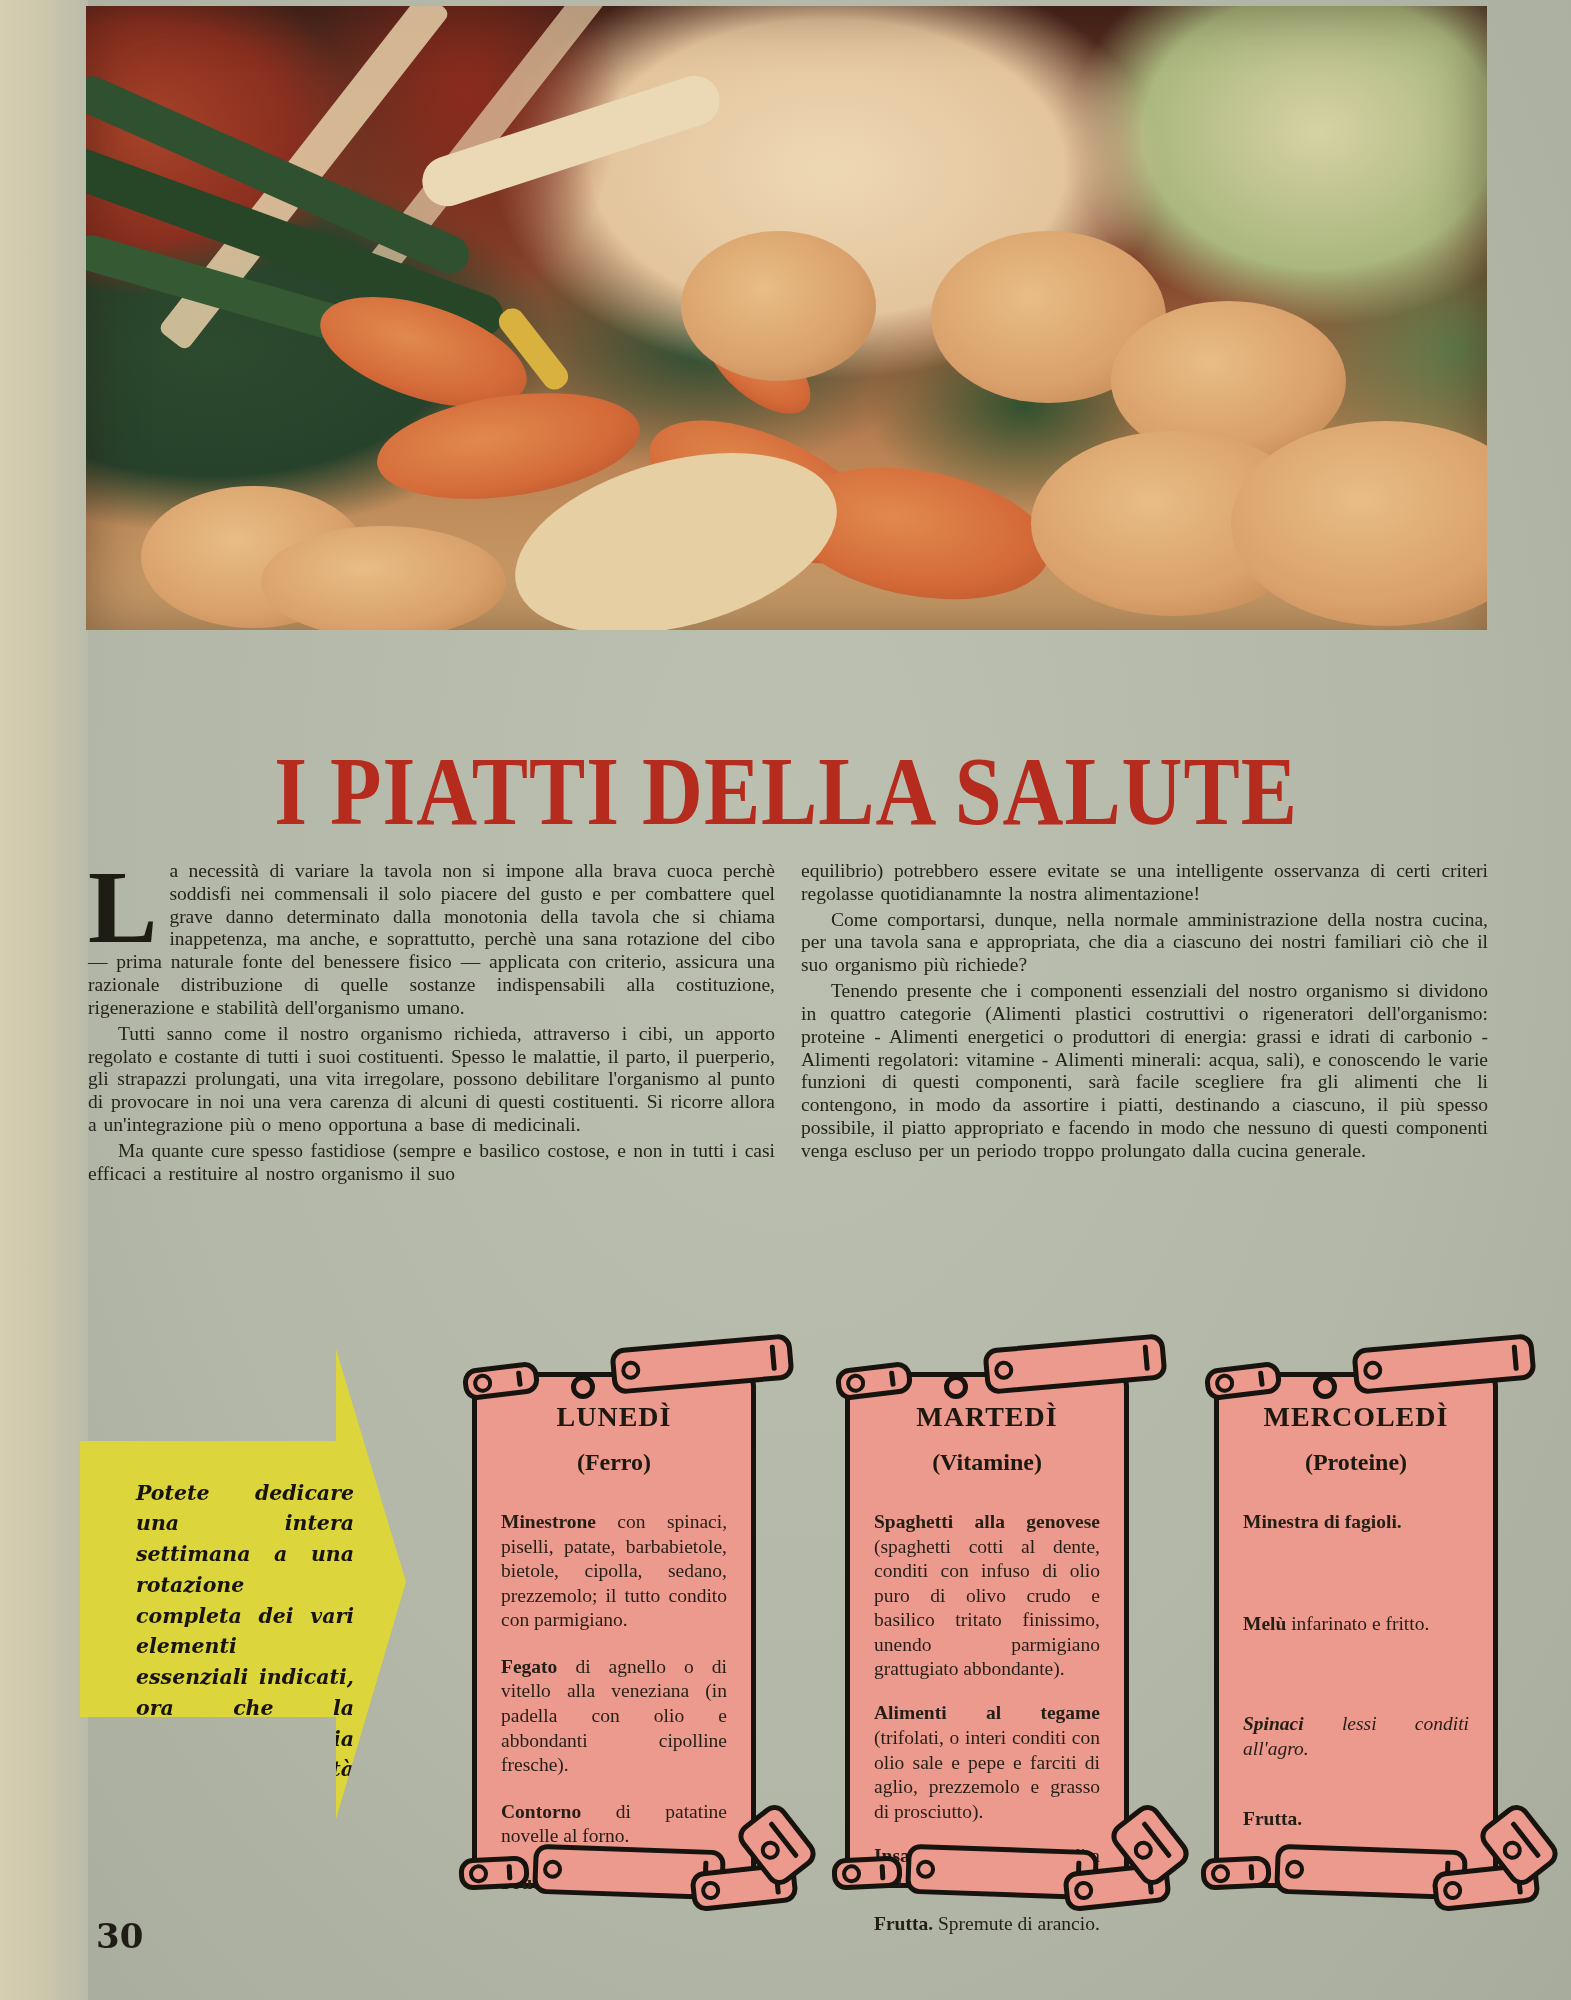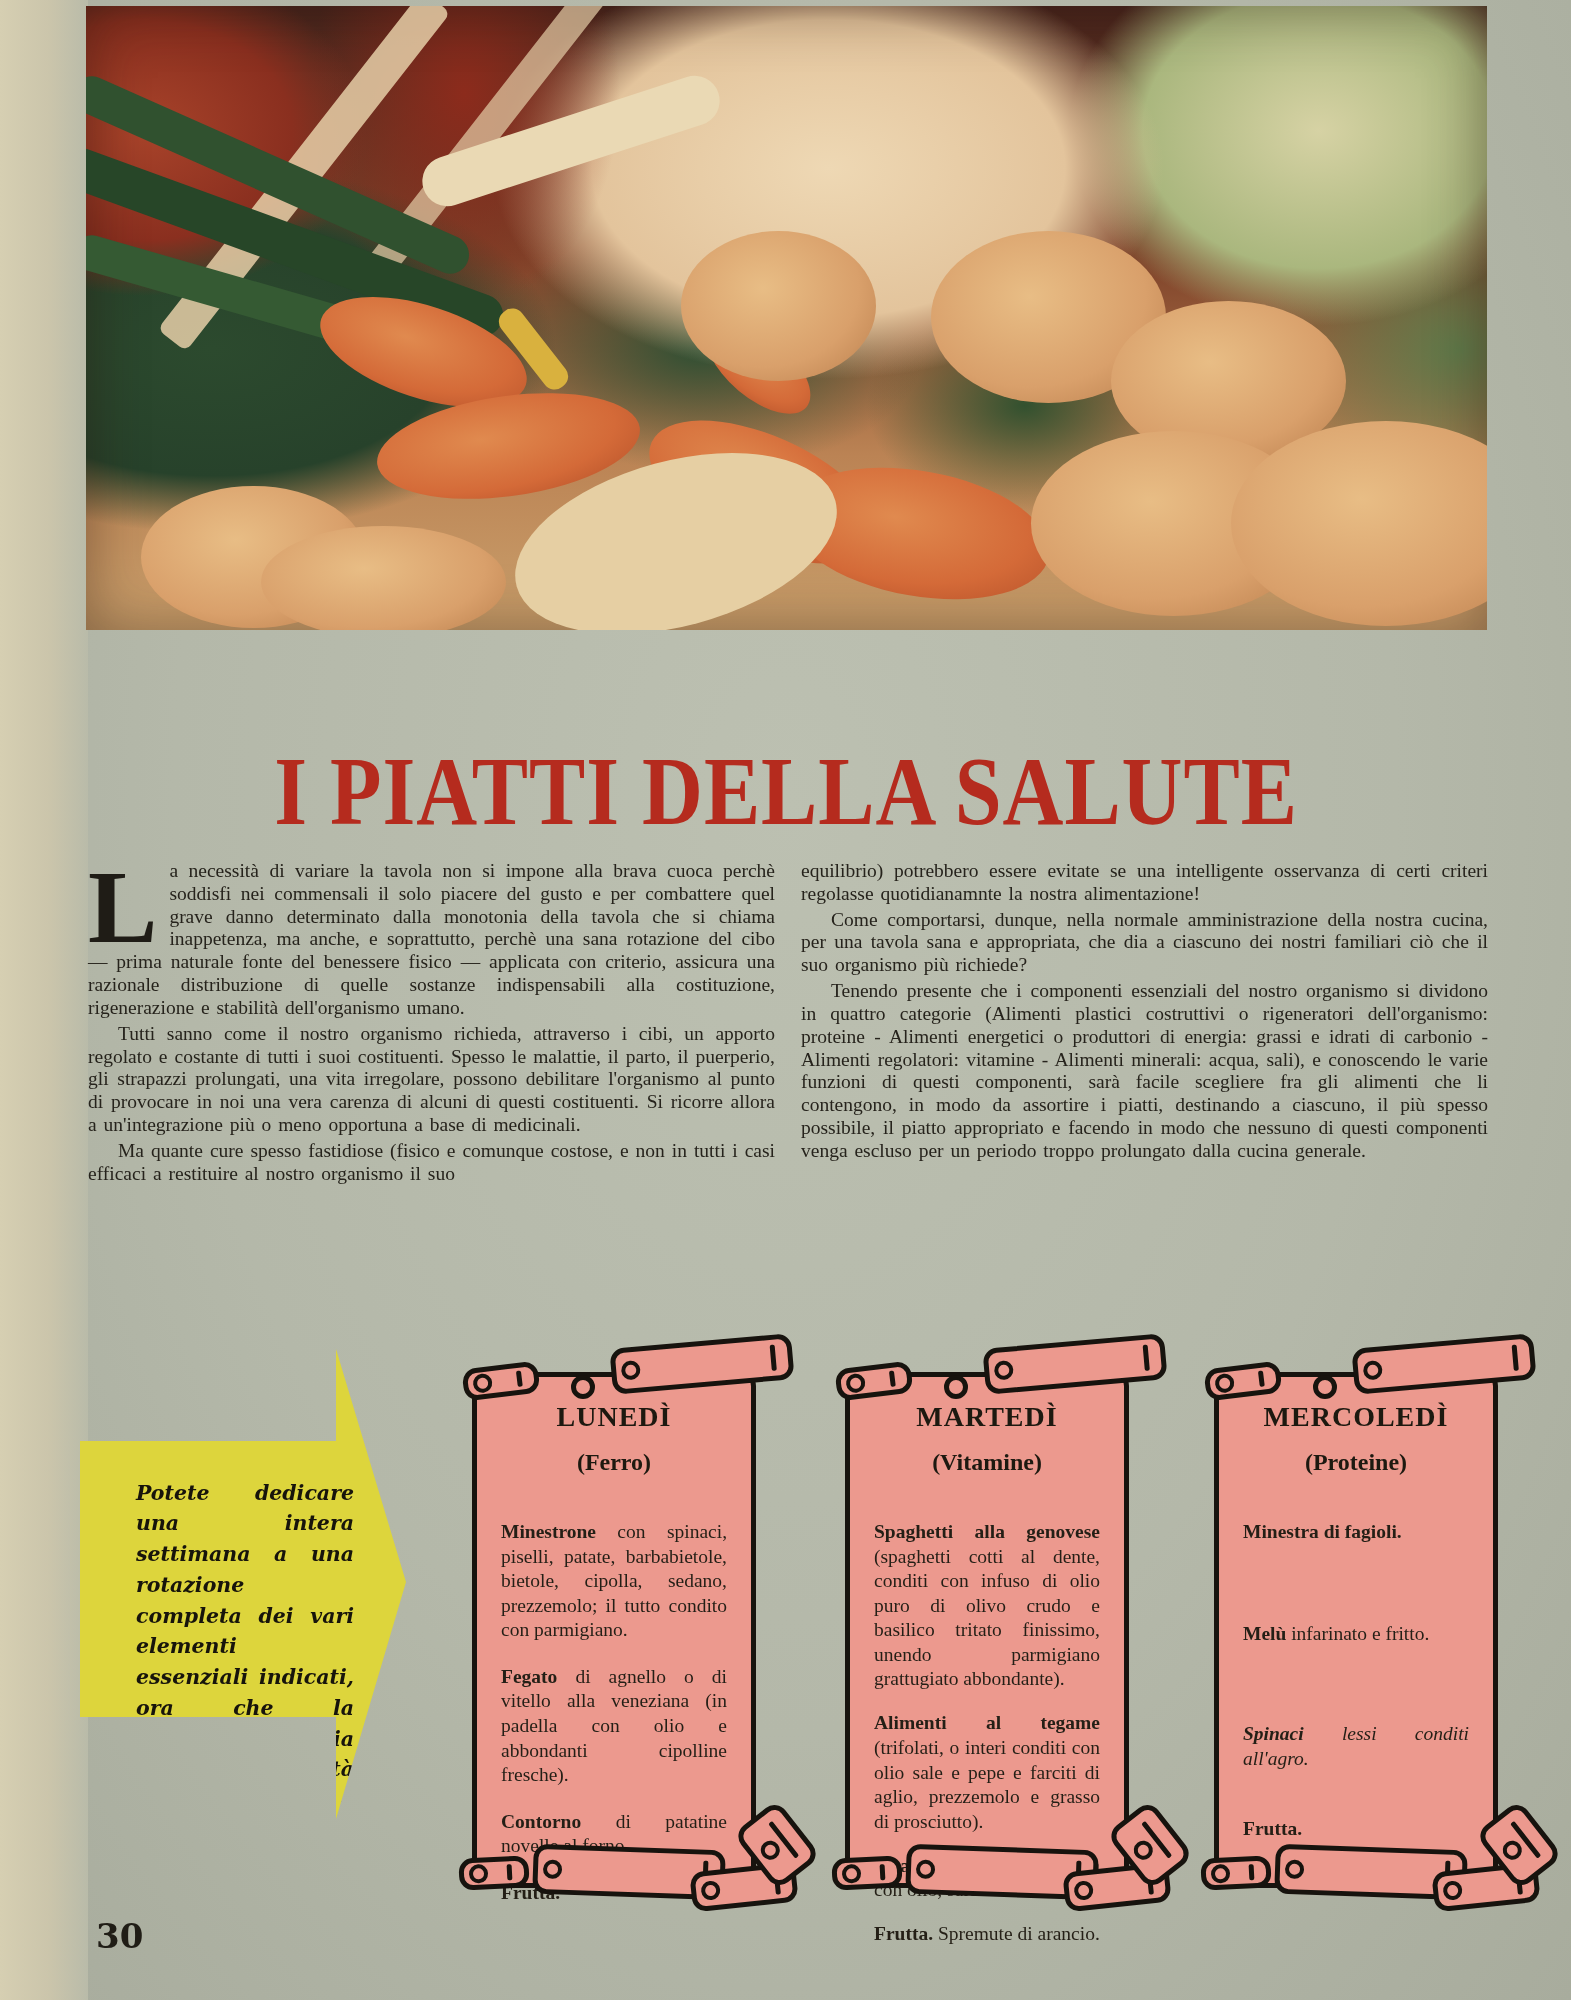--- a/index.html
+++ b/index.html
@@ -66,21 +66,21 @@
          font-family:"DejaVu Serif", serif;font-style:italic;font-weight:bold;
          font-size:20.5px;line-height:1.5;text-align:justify;color:#17140b;word-spacing:2px;}
   
   .card{position:absolute;top:1372px;width:284px;height:516px;background:#ec998e;
         border:5px solid #17130e;border-radius:8px 14px 10px 6px;box-sizing:border-box;}
   .card-1{left:472px;}
   .card-2{left:845px;}
   .card-3{left:1214px;}
   .card .day{margin-top:24px;text-align:center;font-size:28px;font-weight:bold;letter-spacing:1px;color:#1d1910;}
   .card .nutrient{margin-top:16px;text-align:center;font-size:24px;font-weight:bold;color:#1d1910;}
-  .card .items{margin:44px 24px 0 24px;font-size:19.5px;line-height:1.26;text-align:justify;color:#241f16;}
+  .card .items{margin:34px 24px 0 24px;font-size:19.5px;line-height:1.26;text-align:justify;color:#241f16;}
   .card .item{margin-bottom:22px;}
   .card-2 .item{margin-bottom:3px;}
   .card-3 .it0{margin-bottom:77px;}
   .card-3 .it1{margin-bottom:76px;}
   .card-3 .it2{margin-bottom:46px;font-style:italic;}
   .card .lead{font-weight:bold;}
   
   .roll{position:absolute;background:#ec998e;border:5px solid #17130e;border-radius:14px;box-sizing:border-box;}
   .roll::before{content:"";position:absolute;left:5px;top:50%;transform:translateY(-50%);
         width:11px;height:11px;border:4px solid #17130e;border-radius:50%;background:#ec998e;}
@@ -127,21 +127,21 @@
     <div class="shape potato p7"></div>
     <div class="shape card0"></div>
   </div>
 
   <h1 class="title">I PIATTI DELLA SALUTE</h1>
 
   <div class="columns">
     <div class="col">
       <p><span class="dropcap">L</span><span>a necessità di variare la tavola non si impone alla brava cuoca perchè soddisfi nei commensali il solo piacere del gusto e per combattere quel grave danno determinato dalla monotonia della tavola che si chiama inappetenza, ma anche, e soprattutto, perchè una sana rotazione del cibo — prima naturale fonte del benessere fisico — applicata con criterio, assicura una razionale distribuzione di quelle sostanze indispensabili alla costituzione, rigenerazione e stabilità dell'organismo umano.</span></p>
       <p class="indent">Tutti sanno come il nostro organismo richieda, attraverso i cibi, un apporto regolato e costante di tutti i suoi costituenti. Spesso le malattie, il parto, il puerperio, gli strapazzi prolungati, una vita irregolare, possono debilitare l'organismo al punto di provocare in noi una vera carenza di alcuni di questi costituenti. Si ricorre allora a un'integrazione più o meno opportuna a base di medicinali.</p>
-      <p class="indent">Ma quante cure spesso fastidiose (fisico e comunque costose, e non in tutti i casi efficaci a restituire al nostro organismo il suo</p>
+      <p class="indent">Ma quante cure spesso fastidiose (sempre e basilico costose, e non in tutti i casi efficaci a restituire al nostro organismo il suo</p>
     </div>
     <div class="col">
       <p>equilibrio) potrebbero essere evitate se una intelligente osservanza di certi criteri regolasse quotidianamnte la nostra alimentazione!</p>
       <p class="indent">Come comportarsi, dunque, nella normale amministrazione della nostra cucina, per una tavola sana e appropriata, che dia a ciascuno dei nostri familiari ciò che il suo organismo più richiede?</p>
       <p class="indent">Tenendo presente che i componenti essenziali del nostro organismo si dividono in quattro categorie (Alimenti plastici costruttivi o rigeneratori dell'organismo: proteine - Alimenti energetici o produttori di energia: grassi e idrati di carbonio - Alimenti regolatori: vitamine - Alimenti minerali: acqua, sali), e conoscendo le varie funzioni di questi componenti, sarà facile scegliere fra gli alimenti che li contengono, in modo da assortire i piatti, destinando a ciascuno, il più spesso possibile, il piatto appropriato e facendo in modo che nessuno di questi componenti venga escluso per un periodo troppo prolungato dalla cucina generale.</p>
     </div>
   </div>
 
   <div class="arrow">
     <p class="txt">Potete dedicare una intera settimana a una rotazione completa dei vari elementi essenziali indicati, ora che la stagione propizia offre la possibilità di attingere a buon mercato particolarmente a certi elementi come le vitamine e il ferro.</p>

